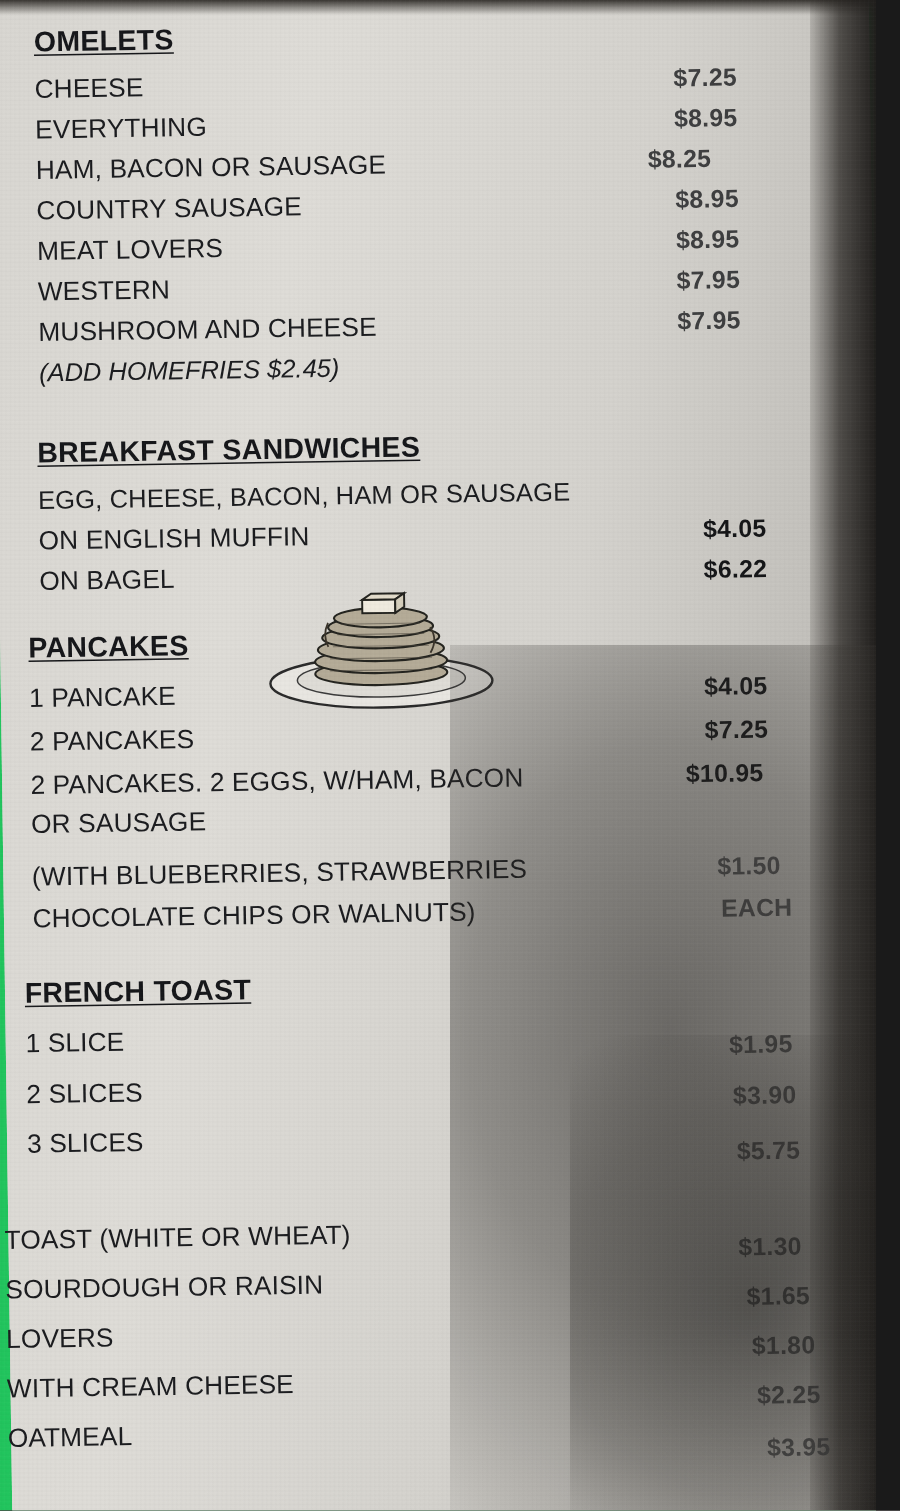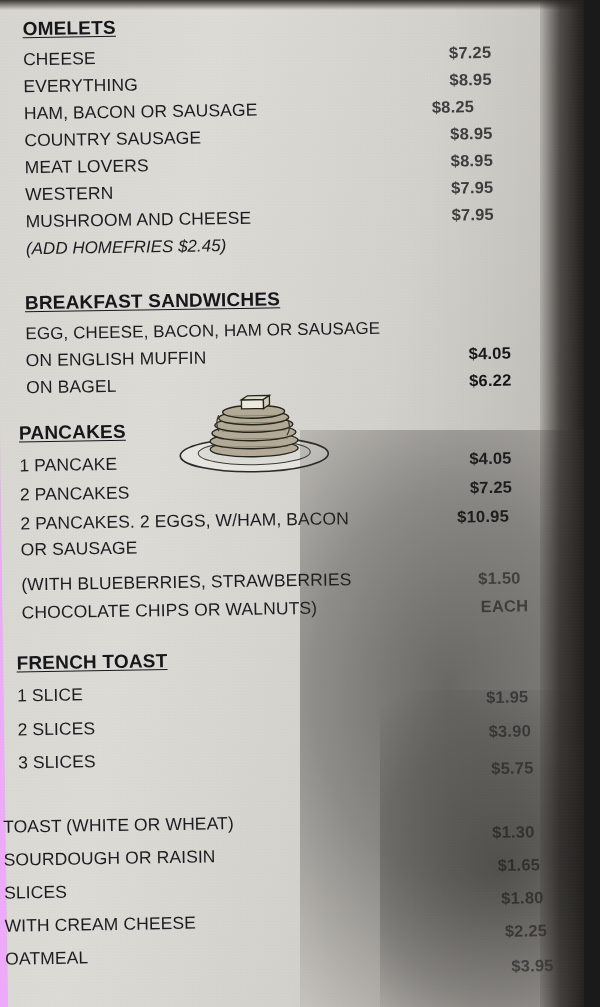--- a/index.html
+++ b/index.html
@@ -8,21 +8,21 @@
     background: #1a1a1a;
   }
   body {
     font-family: "Liberation Sans", sans-serif;
   }
   #page {
     position: relative;
     width: 584px;
     height: 1007px;
     overflow: hidden;
-    background: #f0abfc;
+    background: #22c55e;
   }
   
   .paper {
     position: absolute;
     left: -6px;
     top: -8px;
     width: 585px;
     height: 1025px;
     background:
       linear-gradient(100deg, #d8d6d1 0%, #dedcd7 30%, #d4d2cd 60%, #c3c1bc 80%, #b3b1ac 100%),
@@ -233,21 +233,21 @@
     <div class="section" style="left:-2px; top:812px; width:562px;">
       <div class="row" style="margin-top:0px;">
         <span>TOAST (WHITE OR WHEAT)</span>
         <span class="price dim" style="left:489px; top:14px;">$1.30</span>
       </div>
       <div class="row" style="margin-top:12px;">
         <span>SOURDOUGH OR RAISIN</span>
         <span class="price dim" style="left:494px; top:14px;">$1.65</span>
       </div>
       <div class="row" style="margin-top:12px;">
-        <span>SLICES</span>
+        <span>LOVERS</span>
         <span class="price dim" style="left:497px; top:14px;">$1.80</span>
       </div>
       <div class="row" style="margin-top:12px;">
         <span>WITH CREAM CHEESE</span>
         <span class="price dim" style="left:500px; top:14px;">$2.25</span>
       </div>
       <div class="row" style="margin-top:12px;">
         <span>OATMEAL</span>
         <span class="price dim" style="left:506px; top:16px;">$3.95</span>
       </div>

